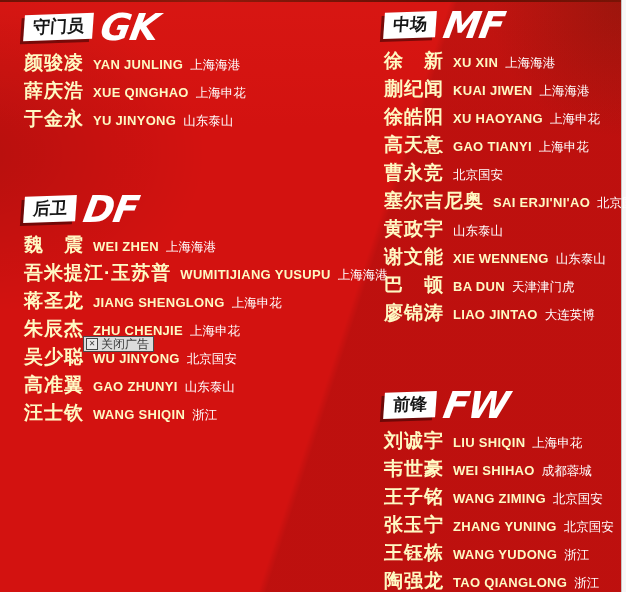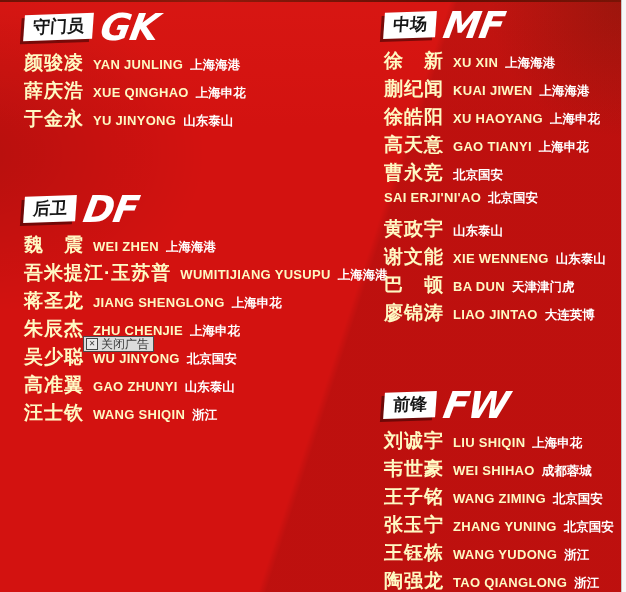--- a/index.html
+++ b/index.html
@@ -49,21 +49,21 @@
 
   .row{height:22px;margin-bottom:6px;display:flex;align-items:baseline;}
   .pname{
     color:#fef9c3;font-weight:bold;font-size:19px;line-height:22px;
     letter-spacing:1px;margin-right:9px;
   }
   .ppin{
     color:#fef9c3;font-weight:bold;font-size:13px;letter-spacing:0.3px;margin-right:7px;
     font-family:Liberation Sans, sans-serif;
   }
-  .pclub{color:#fff;font-weight:bold;font-size:12.5px;}
+  .pclub{color:#fff;font-weight:normal;font-size:12.5px;}
 
   .close-ad{
     position:absolute;left:83px;top:336px;height:16px;
     display:flex;align-items:center;gap:3px;
     background:#dcdcdc;border:1px solid #4a4a4a;
     padding:0 4px 0 2px;cursor:pointer;box-sizing:border-box;
   }
   .close-ad .xbox{
     width:10px;height:10px;border:1px solid #444;color:#444;
     font-size:8px;line-height:10px;text-align:center;display:inline-block;
@@ -171,20 +171,21 @@
       <div class="row">
         <span class="pname">高天意</span>
         <span class="ppin">GAO TIANYI</span>
         <span class="pclub">上海申花</span>
       </div>
       <div class="row">
         <span class="pname">曹永竞</span>
         <span class="pclub">北京国安</span>
       </div>
       <div class="row">
+        <span class="pname">塞尔吉尼奥</span>
         <span class="ppin">SAI ERJI'NI'AO</span>
         <span class="pclub">北京国安</span>
       </div>
       <div class="row">
         <span class="pname">黄政宇</span>
         <span class="pclub">山东泰山</span>
       </div>
       <div class="row">
         <span class="pname">谢文能</span>
         <span class="ppin">XIE WENNENG</span>

